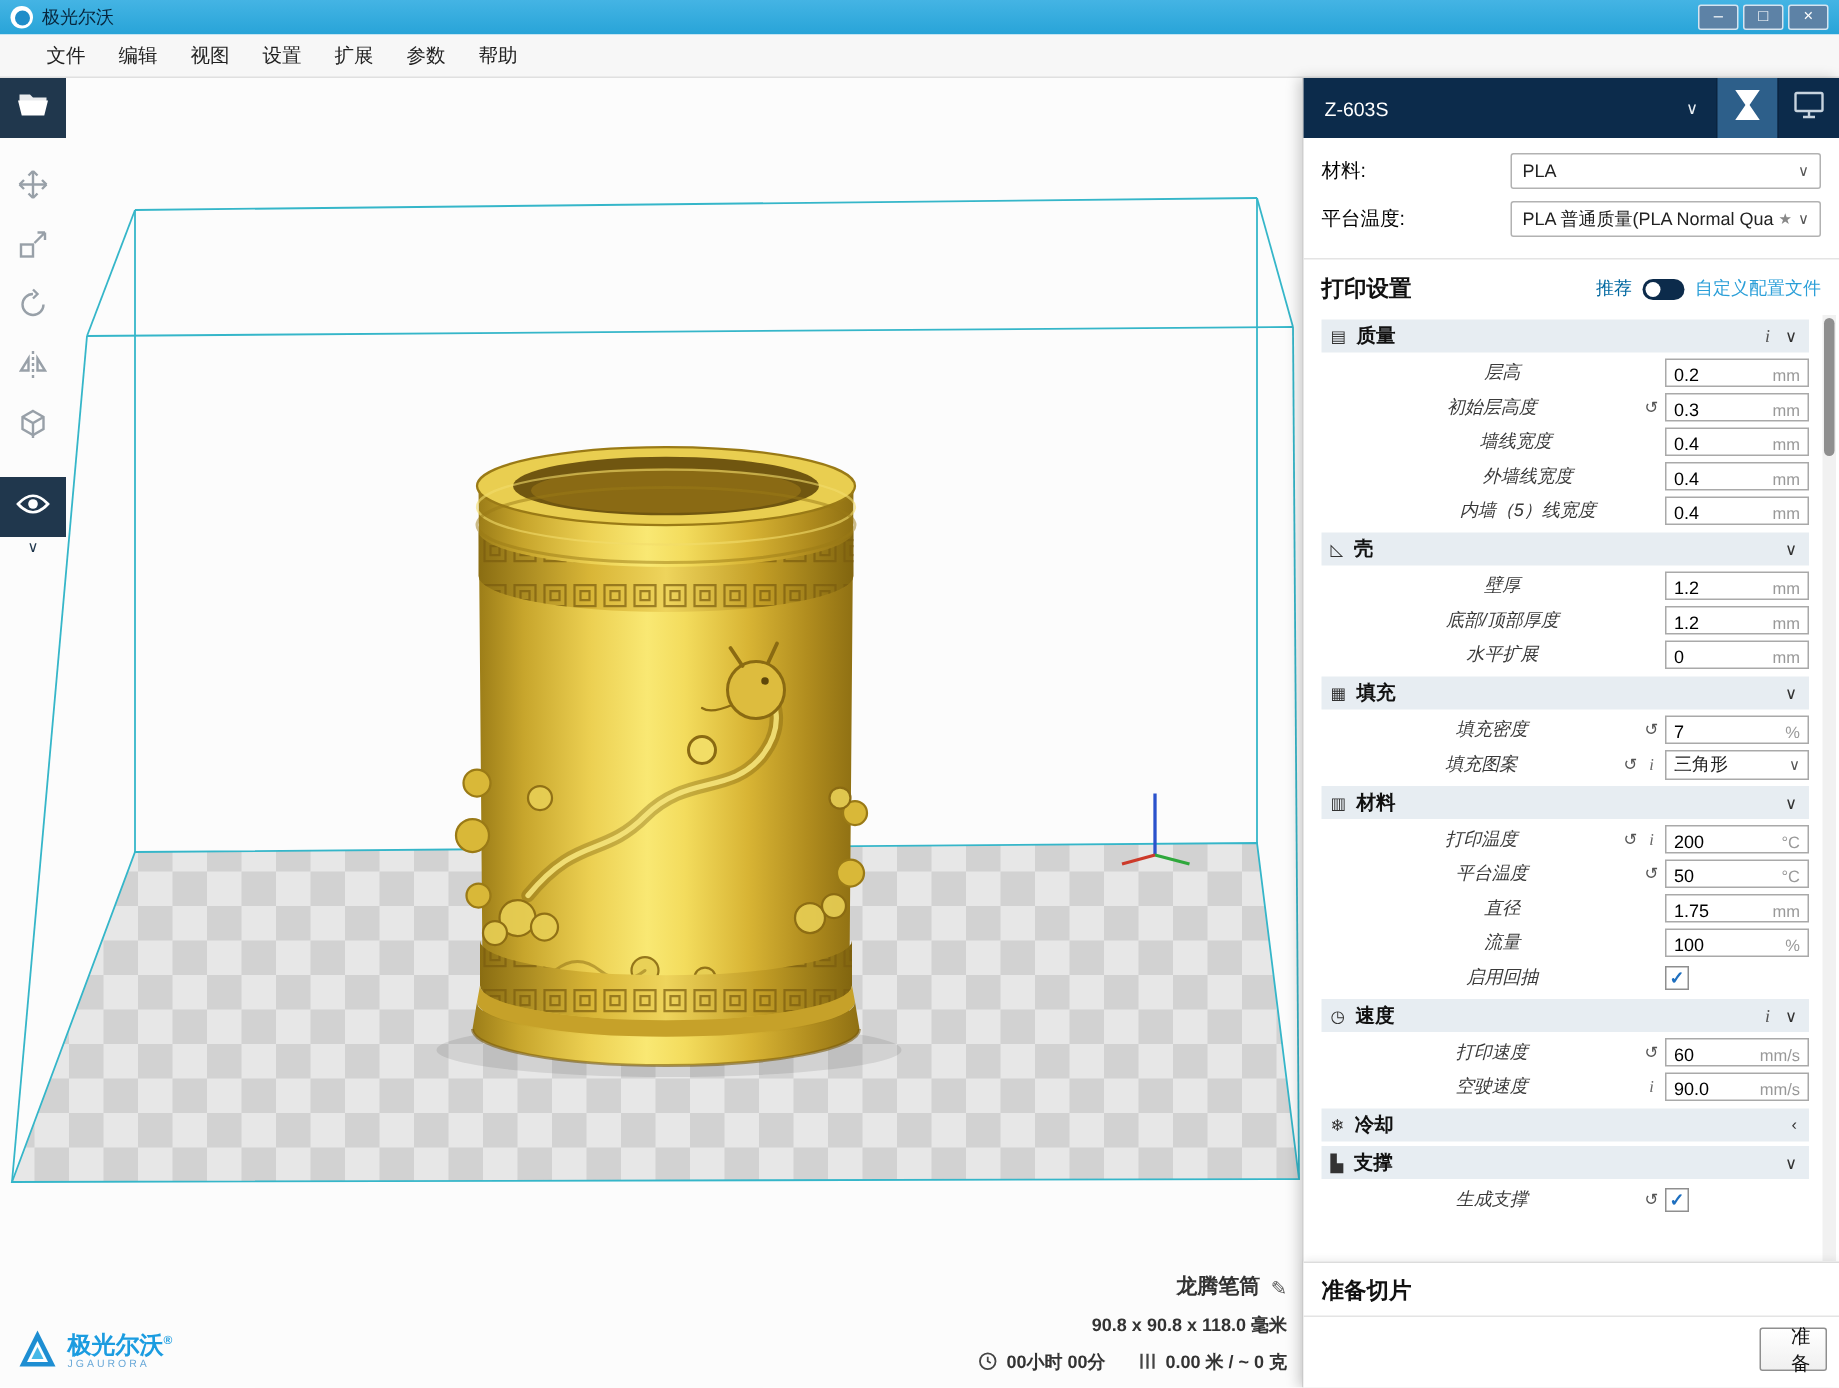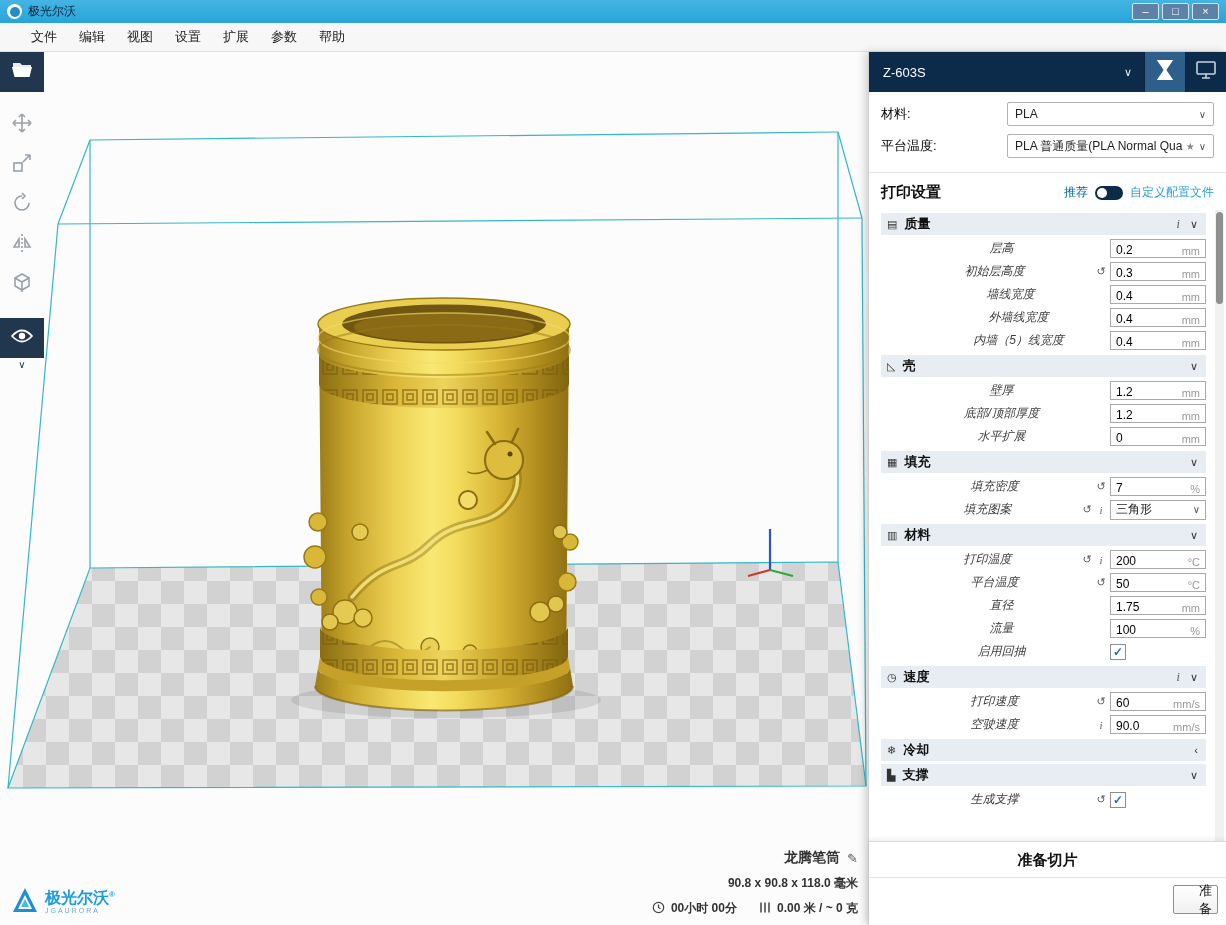--- a/index.html
+++ b/index.html
@@ -74,21 +74,21 @@
   .iunit{font-size:11px;color:#999;margin-left:3px;}
   .dropdown{flex:1;height:20px;border:1px solid #a9a9a9;display:flex;align-items:center;padding:0 5px;background:#fff;}
   .dval{flex:1;font-size:12px;color:#222;white-space:nowrap;overflow:hidden;}
   .dchev{color:#555;font-size:10px;}
   .cbox{width:16px;height:16px;border:1px solid #8f8f8f;background:#fff;display:flex;align-items:center;justify-content:center;}
   .cmark{color:#1e6fbf;font-size:12px;font-weight:bold;line-height:1;}
 
   .scrollbar{position:absolute;top:0;right:2px;width:9px;height:100%;background:#f1f1f1;}
   .scroll-thumb{position:absolute;top:2px;left:1px;width:7px;height:92px;background:#8f8f8f;border-radius:4px;}
 
-  .panel-footer{flex:none;height:84px;border-top:1px solid #dcdcdc;box-shadow:0 -2px 5px rgba(0,0,0,.07);position:relative;background:#fff;text-align:center;}
+  .panel-footer{flex:none;height:84px;border-top:1px solid #dcdcdc;box-shadow:0 -2px 5px rgba(0,0,0,.07);position:relative;background:#fff;}
   .pf-title{font-size:15px;font-weight:bold;color:#111;padding:9px 12px 7px;}
   .pf-divider{height:1px;background:#e4e4e4;}
   .prepare-btn{position:absolute;right:8px;bottom:11px;width:45px;height:29px;border:1px solid #8f8f8f;background:linear-gradient(#ffffff,#f0f0f0);font-size:13px;color:#111;display:flex;align-items:center;justify-content:center;border-radius:2px;padding-left:20px;}
 
   
   .status-block{position:absolute;right:368px;bottom:8px;text-align:right;z-index:5;}
   .model-name-row{display:flex;align-items:center;justify-content:flex-end;gap:7px;font-size:14px;color:#333;font-weight:bold;}
   .pencil{color:#555;font-size:13px;font-weight:normal;}
   .dim-row{font-size:12px;color:#333;font-weight:bold;margin-top:8px;}
   .usage-row{display:flex;align-items:center;justify-content:flex-end;gap:6px;font-size:12px;color:#333;font-weight:bold;margin-top:8px;}

